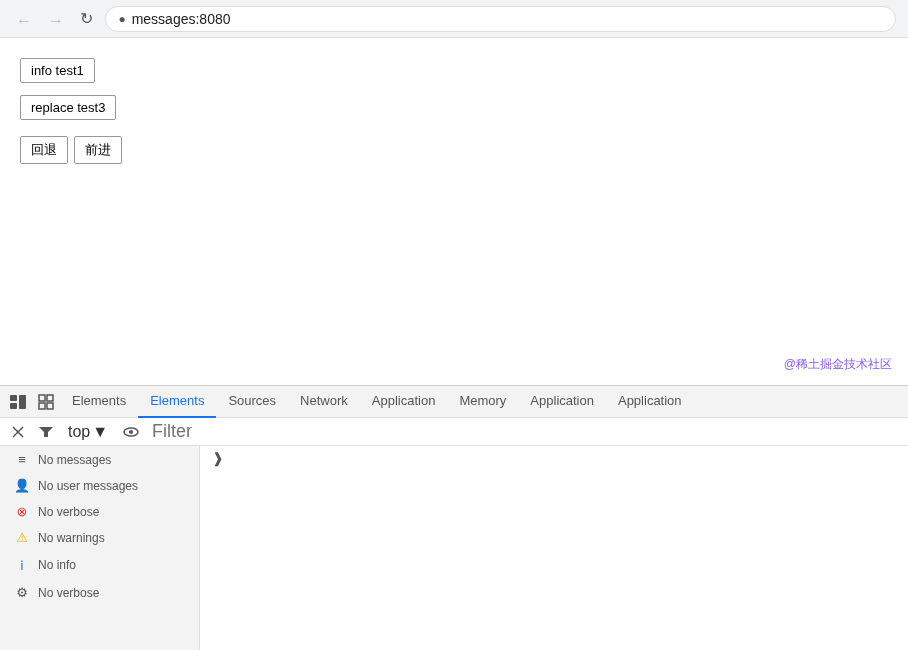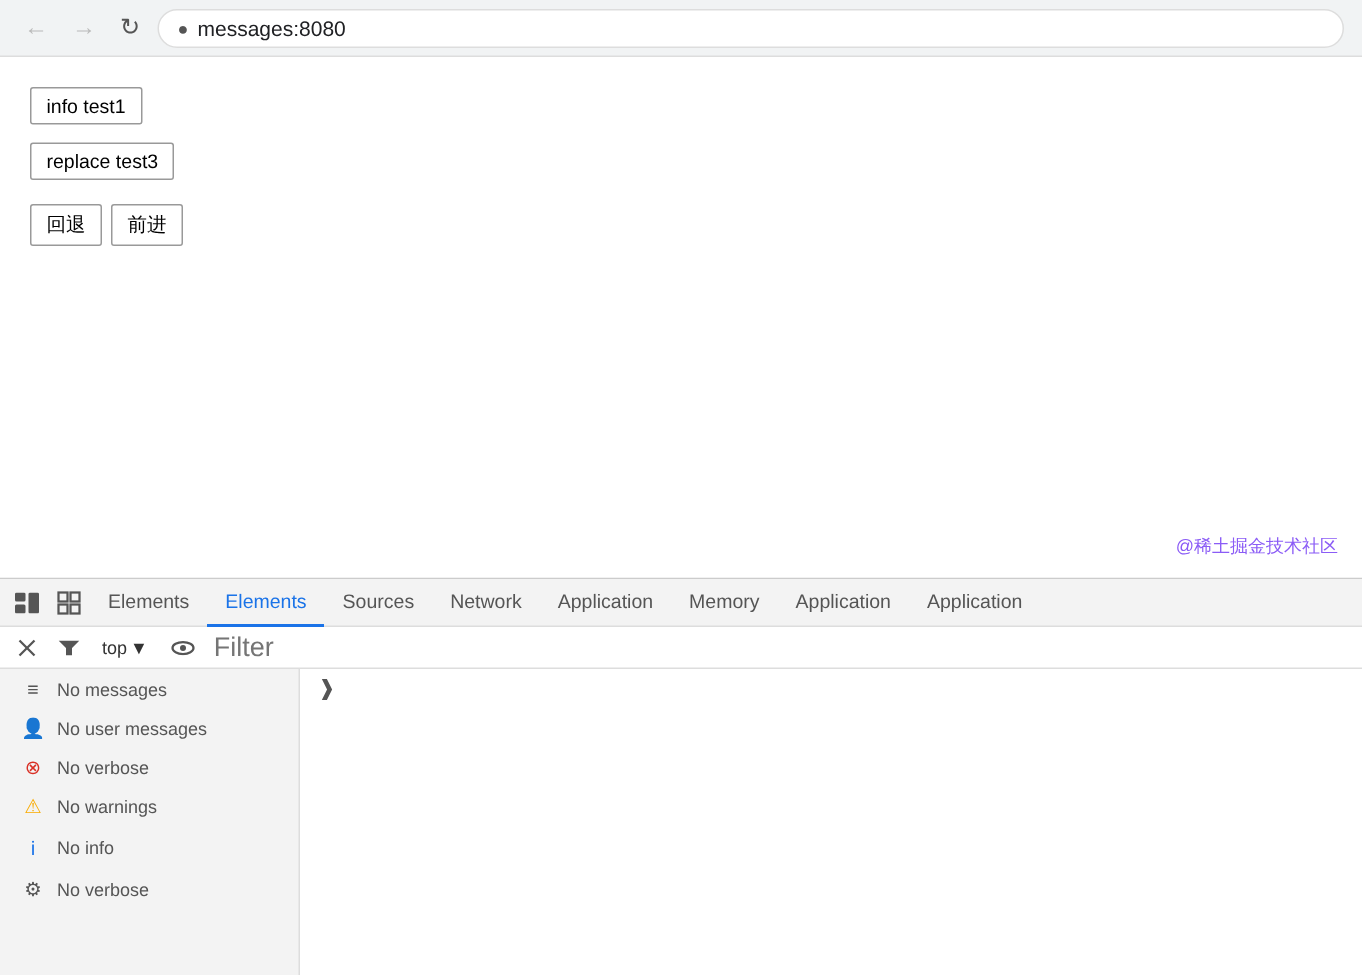--- a/index.html
+++ b/index.html
@@ -151,21 +151,21 @@
       gap: 2px;
     }
     .top-selector {
       display: flex;
       align-items: center;
       gap: 2px;
       padding: 2px 6px;
       border: none;
       background: none;
       cursor: pointer;
-      font-size: 12px;
+      font-size: 16px;
       color: #333;
       border-radius: 3px;
     }
     .filter-input {
       flex: 1;
       border: none;
       outline: none;
       font-size: 18px;
       color: #555;
       background: transparent;

